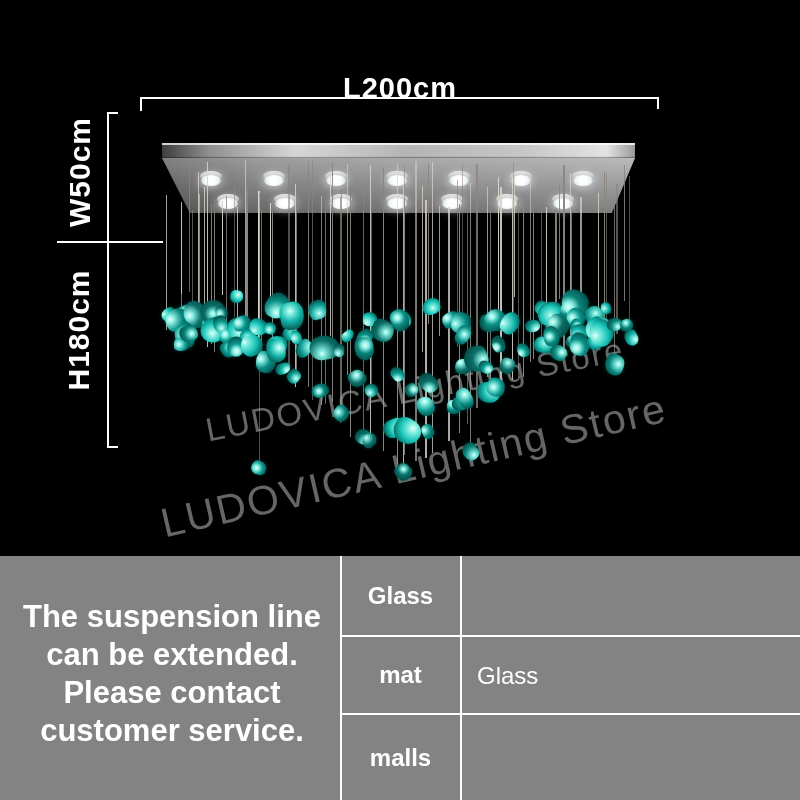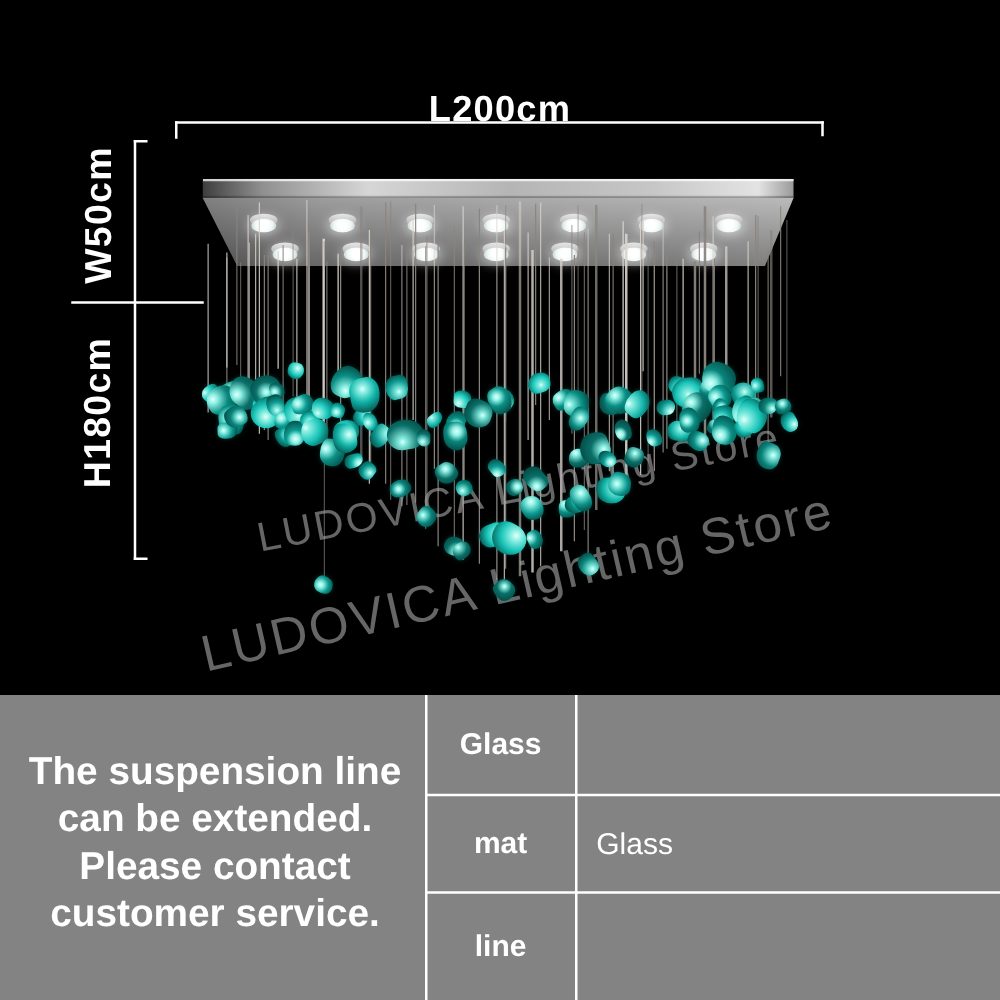--- a/index.html
+++ b/index.html
@@ -336,15 +336,15 @@
 customer service.</div>
 
     <div class="divider v1"></div>
     <div class="divider v2"></div>
     <div class="divider h1"></div>
     <div class="divider h2"></div>
 
     <div class="cell lab r1">Glass</div>
     <div class="cell val r2">Glass</div>
     <div class="cell lab r2">mat</div>
-    <div class="cell lab r3">line</div>
+    <div class="cell lab r3">malls</div>
   </div>
 </div>
 
 </body></html>

